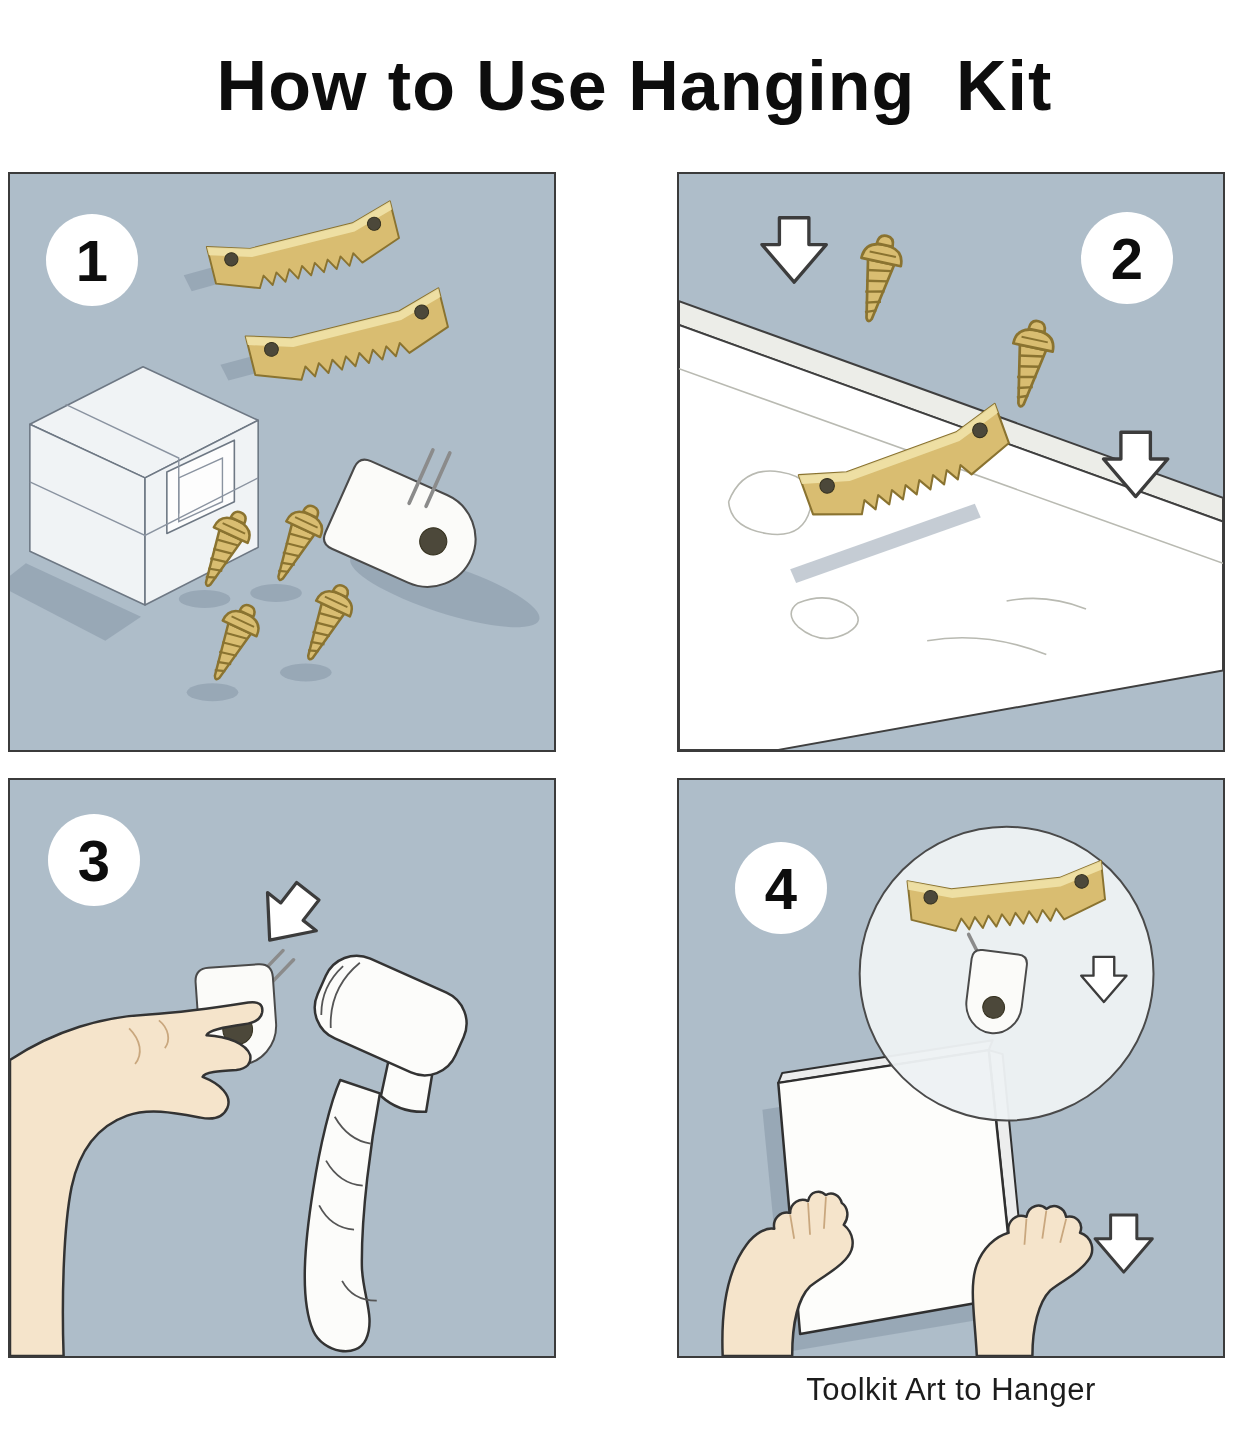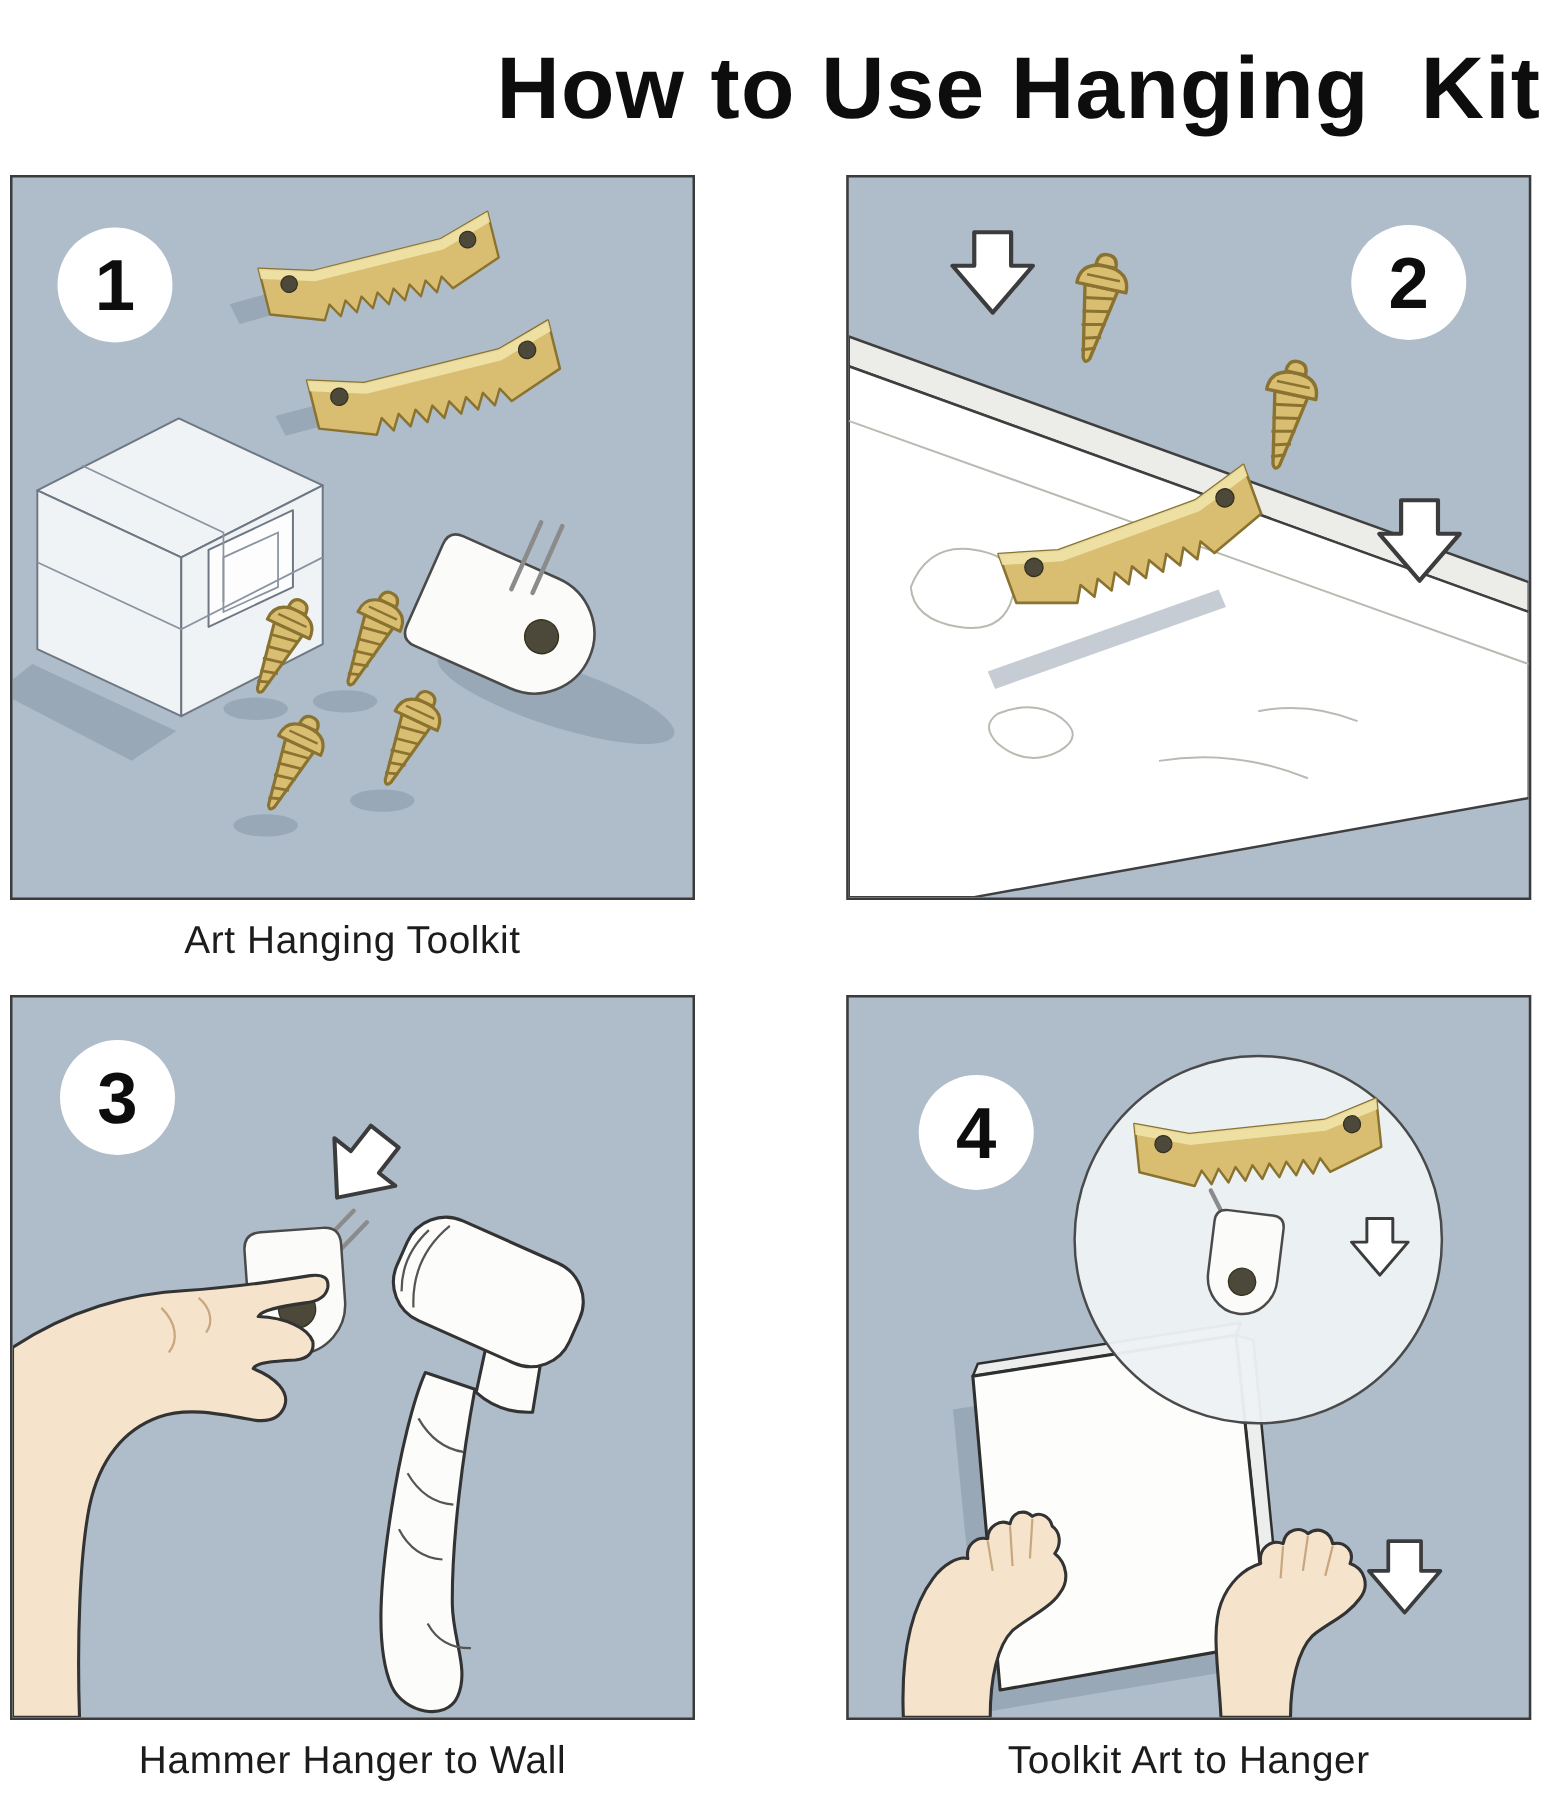--- a/index.html
+++ b/index.html
@@ -2,21 +2,21 @@
 <html style="--panel-bg: #aebdc9; --gold: #d9bd71; --gold-shadow: #8a7330; --outline: #2f2f2f; --skin: #f5e4cb; --white: #ffffff;"><head>
 <meta charset="utf-8">
 <style>
   html,body{margin:0;padding:0;background:#ffffff;}
   body{
     width:1233px;height:1448px;overflow:hidden;
     font-family:"Liberation Sans","DejaVu Sans",sans-serif;
     color:#111;
   }
   .header{
-    height:140px;display:flex;align-items:center;justify-content:flex-end;padding-left:36px;
+    height:172px;display:flex;align-items:center;justify-content:center;padding-left:36px;
   }
   .page-title{
     font-size:70px;font-weight:700;letter-spacing:1px;color:#0d0d0d;
     white-space:pre;margin:0;
   }
   .steps-grid{
     display:grid;
     grid-template-columns:548px 548px;
     column-gap:121px;
     row-gap:26px;
@@ -132,21 +132,20 @@
         <use href="#screw-shape" transform="translate(298,352) rotate(25) scale(1.25)"></use>
         <use href="#screw-shape" transform="translate(234,452) rotate(25) scale(1.25)"></use>
         <use href="#screw-shape" transform="translate(328,432) rotate(25) scale(1.25)"></use>
 
         <use href="#wall-hook-shape" transform="translate(352,284) rotate(24) scale(1.05)"></use>
       </svg>
       <div class="badge badge-1">
         <span>1</span>
       </div>
     </div>
-    <figcaption class="caption">Art Hanging Toolkit</figcaption>
   </figure>
 
   <figure class="step">
     <div class="panel">
       <svg class="illus" viewBox="0 0 548 580" role="img" aria-label="Sawtooth hanger placed on the back of a wooden frame with two screws and down arrows">
 
         <g>
           <polygon class="frame-top" points="0,128 548,326 548,350 0,152"></polygon>
           <polygon class="frame-face" points="0,152 548,350 548,500 100,580 0,580"></polygon>
           <path class="grain" d="M0,196 L548,392"></path>
@@ -195,21 +194,20 @@
 
         <g>
           <path class="skin" d="M0,282 C45,252 95,238 140,236 C175,234 215,228 240,224 Q256,222 254,234 Q252,244 236,246 C215,249 200,252 198,257 C220,258 238,266 242,277 Q244,290 228,292 C210,293 196,294 194,299 C212,306 224,318 219,330 Q213,344 192,340 C165,335 140,330 118,338 C90,348 70,372 62,410 C54,450 52,520 54,580 L0,580 Z"></path>
           <path class="skin-line" d="M150,242 C160,250 162,262 156,270 M120,250 C132,262 134,276 126,286"></path>
         </g>
       </svg>
       <div class="badge badge-3">
         <span>3</span>
       </div>
     </div>
-    <figcaption class="caption">Hammer Hanger to Wall</figcaption>
   </figure>
 
   <figure class="step">
     <div class="panel">
       <svg class="illus" viewBox="0 0 548 580" role="img" aria-label="Hands lowering the artwork onto the wall hanger; detail circle shows the sawtooth hanger dropping onto the hook">
 
         <polygon class="shadow" points="84,332 298,298 324,540 108,576" opacity=".3"></polygon>
 
         <g>
           <polygon class="canvas-edge" points="100,305 312,272 316,262 104,295"></polygon>

